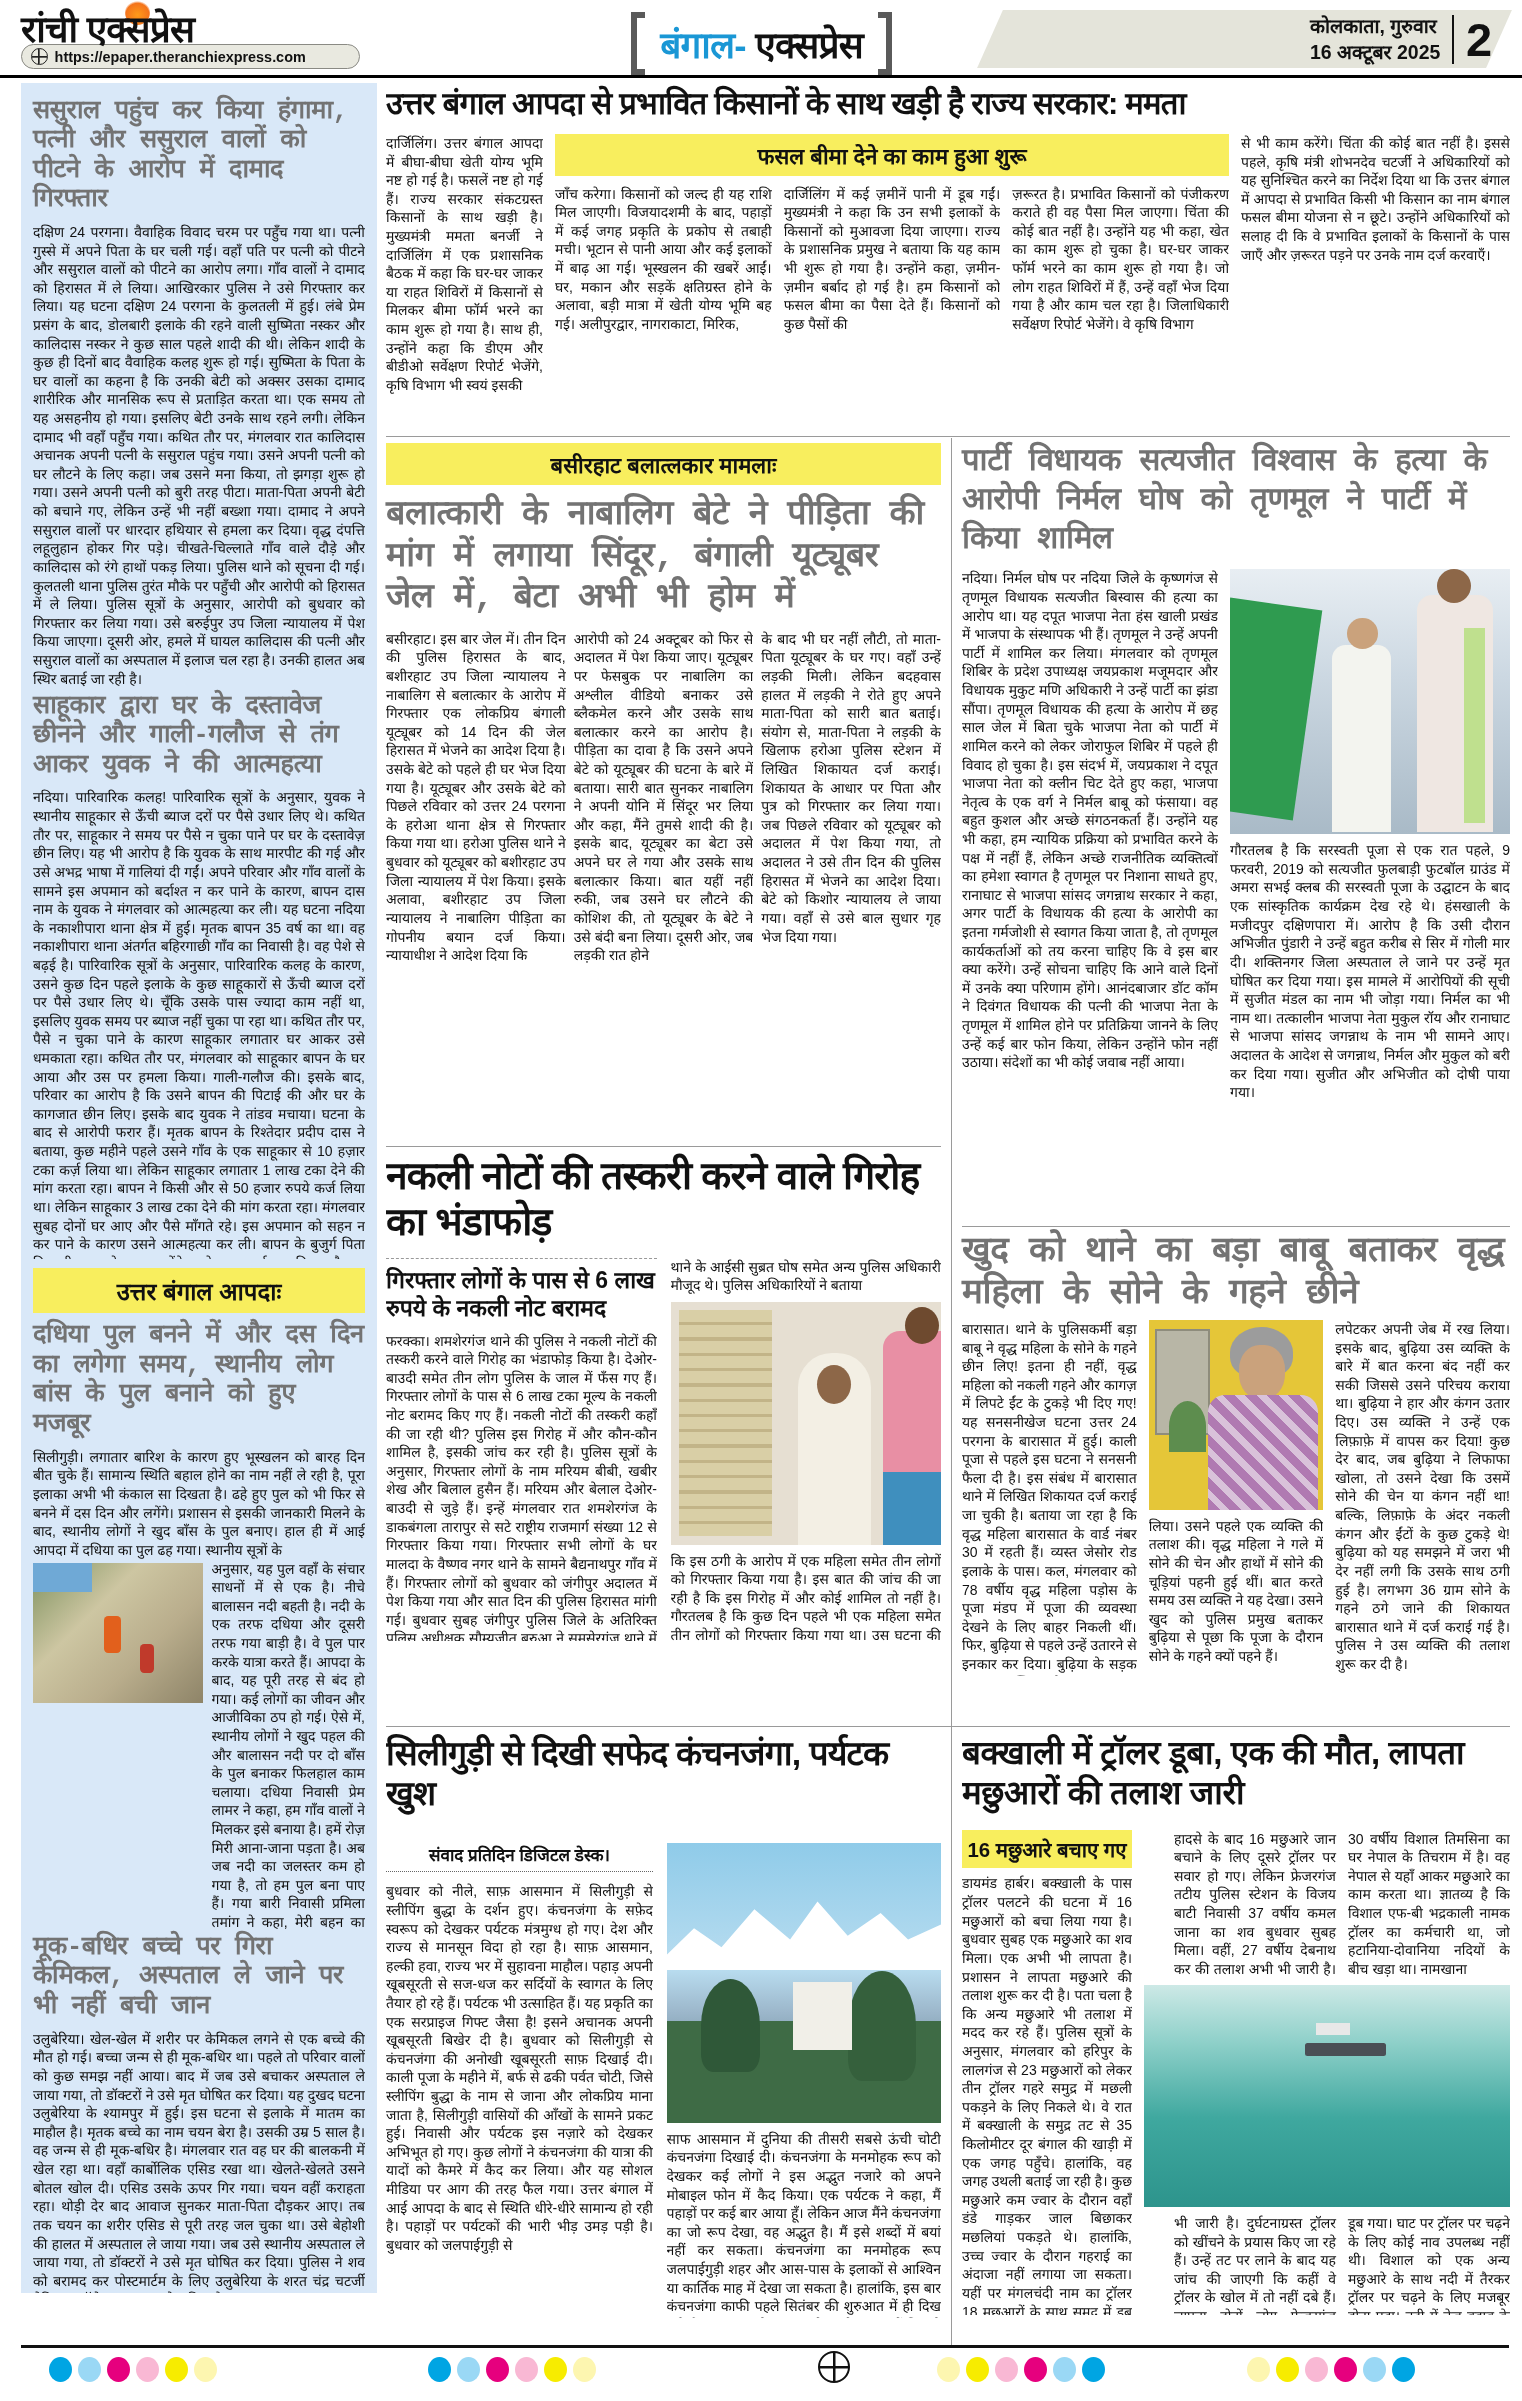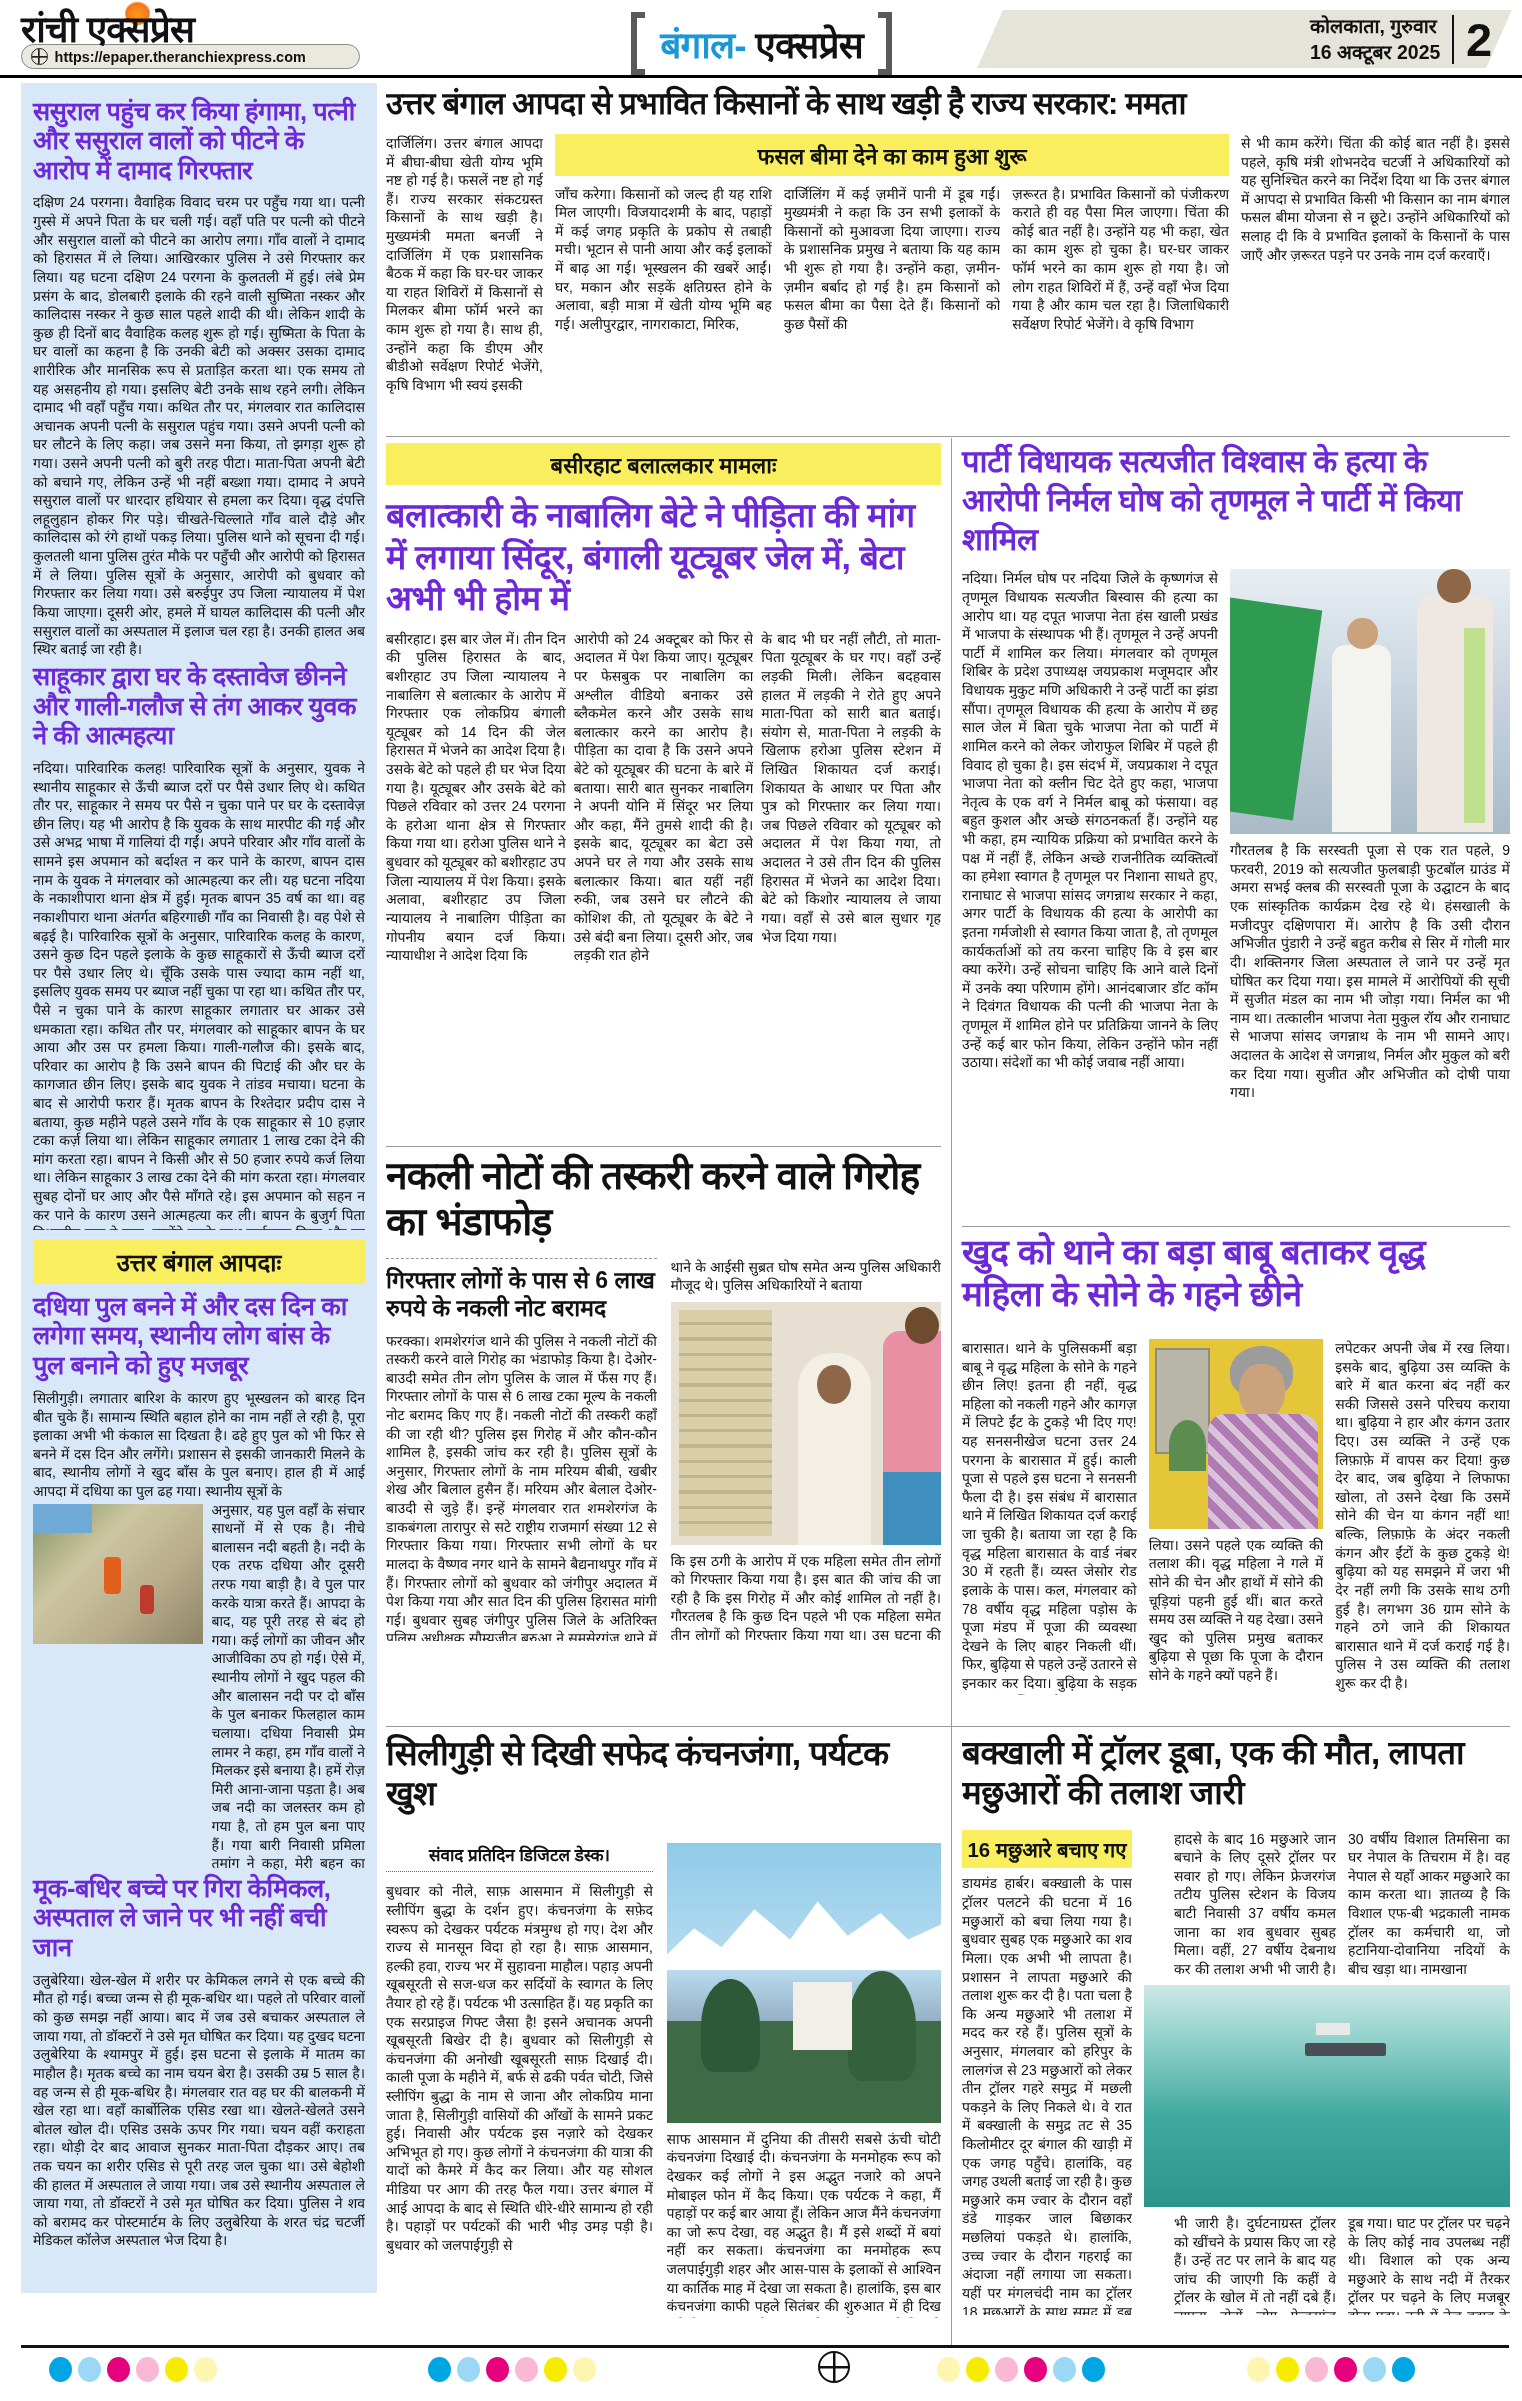--- a/index.html
+++ b/index.html
@@ -24,21 +24,21 @@
   .datebox{position:absolute;right:24px;top:10.2px;width:509px;height:58px;}
   .datebox .bg{position:absolute;left:0;top:0;width:100%;height:100%;background:#e4e4da;transform:skewX(-24deg);}
   .datebox .inner{position:absolute;right:6.8px;top:1.7px;display:flex;align-items:center;gap:12px;}
   .datebox .dt{text-align:left;font-weight:700;font-size:19.5px;line-height:1.35;}
   .datebox .sep{width:1.7px;height:49px;background:#111;}
   .datebox .pg{font-size:47px;font-weight:800;}
   .hrule{position:absolute;left:0;top:75px;width:100%;height:2.5px;background:#000;}
   
   .kicker{background:#f8ee5e;font-weight:800;text-align:center;padding:6px 3.4px;font-size:22px;}
   .bodytext{font-size:14px;line-height:1.33;text-align:justify;overflow:hidden;}
-  .h-art{font-weight:800;color:#6d28d9;letter-spacing:-0.4px;line-height:1.16;}
+  .h-art{font-weight:800;color:#737373;letter-spacing:-0.4px;line-height:1.16;font-family:Liberation Mono, monospace;}
   
   .sidebar{position:absolute;left:21px;top:83px;width:356px;height:2210px;background:#d9e8f8;
            padding:10.2px 12px;box-sizing:border-box;overflow:hidden;}
   .sidebar .h-art{font-size:25.4px;margin:3.4px 0 8.5px;}
   .sb-body1{max-height:494px;}
   .sb-body2{max-height:471px;}
   .sb-banner{margin:8.5px 0;font-size:24px;}
   .sb-body3a{max-height:119px;}
   .sb-wrap3{max-height:370px;overflow:hidden;}
   .photo-landslide{float:left;width:170px;height:140px;margin:3.4px 8.5px 3.4px 0;position:relative;overflow:hidden;
@@ -92,21 +92,21 @@
   .photo-notes{width:100%;height:243px;flex:0 0 auto;position:relative;overflow:hidden;background:#e6dfd2;}
   .pn-stack{position:absolute;left:8.5px;top:8.5px;width:93px;height:226px;
      background:repeating-linear-gradient(180deg,#d9cfa6 0 12px,#c2b488 12px 15.3px);}
   .pn-f1{position:absolute;left:127px;top:51px;width:73px;height:192px;background:#f3efe4;border-radius:34px 34px 0 0;}
   .pn-f1h{position:absolute;left:146px;top:63px;width:34px;height:39px;background:#8d6748;border-radius:50%;}
   .pn-f2{position:absolute;left:212px;top:29px;width:76px;height:214px;background:#e88fa4;border-radius:17px 17px 0 0;}
   .pn-f2h{position:absolute;left:234px;top:5.1px;width:34px;height:37px;background:#6e4a2f;border-radius:50%;}
   .pn-f2l{position:absolute;left:212px;top:170px;width:76px;height:73px;background:#3f8fbe;}
   
   .barasat{position:absolute;left:962px;top:1231px;width:548px;height:490px;}
-  .barasat .h-art{font-size:35px;line-height:1.2;margin-bottom:24px;}
+  .barasat .h-art{font-size:35px;line-height:1.2;margin-bottom:5px;}
   .bar-row{display:flex;gap:12px;height:356px;overflow:hidden;}
   .bar-row .colw{flex:1;display:flex;flex-direction:column;gap:6.8px;}
   .photo-woman{width:100%;height:190px;flex:0 0 auto;position:relative;overflow:hidden;background:#e5c638;}
   .pw-win{position:absolute;left:6.8px;top:8.5px;width:51px;height:102px;background:#b8b6a6;border:2.5px solid #8e8c7c;}
   .pw-plant{position:absolute;left:20.4px;top:81px;width:37px;height:51px;background:#5d8d4e;border-radius:50% 50% 0 0;}
   .pw-hair{position:absolute;left:81px;top:6.8px;width:63px;height:51px;background:#9c9c9c;border-radius:50% 50% 40% 40%;}
   .pw-face{position:absolute;left:90px;top:25.4px;width:46px;height:54px;background:#caa27c;border-radius:45%;}
   .pw-dress{position:absolute;left:59px;top:75px;width:110px;height:115px;border-radius:17px 17px 0 0;
      background:repeating-linear-gradient(45deg,#b07ab2 0 8.5px,#d9c2da 8.5px 15.3px);}
   

